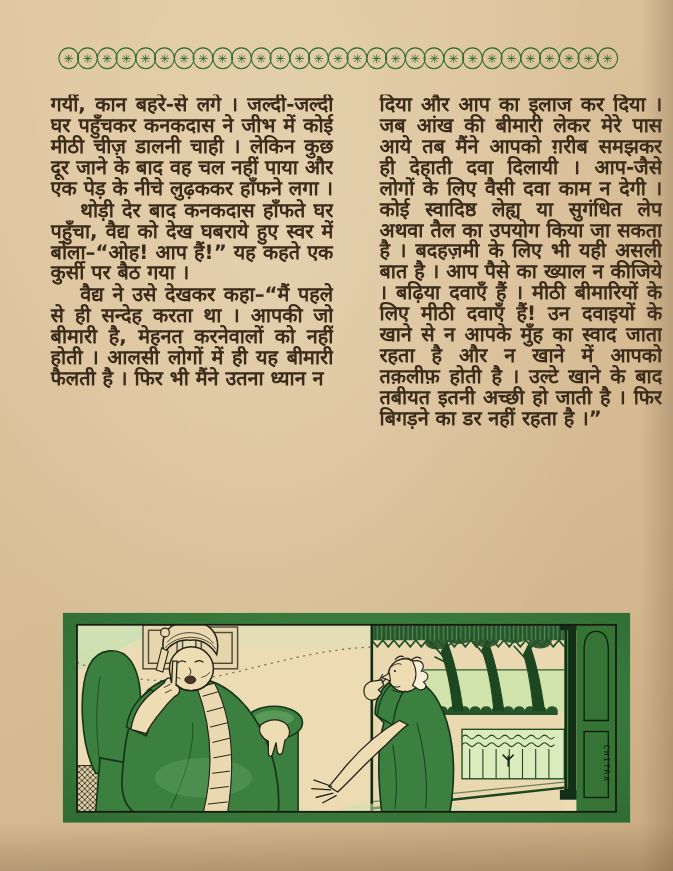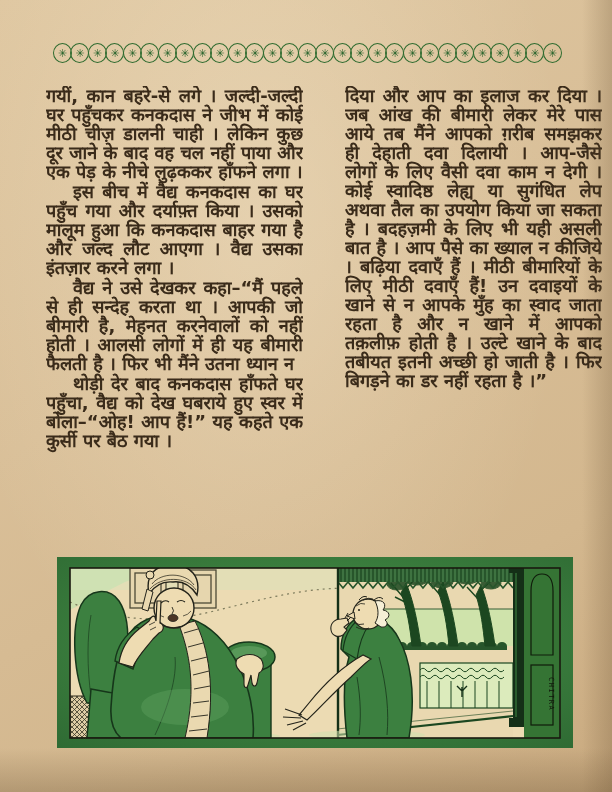--- a/index.html
+++ b/index.html
@@ -58,23 +58,22 @@
       <span class="motif">✳</span>
       <span class="motif">✳</span>
       <span class="motif">✳</span>
       <span class="motif">✳</span>
       <span class="motif">✳</span>
       <span class="motif">✳</span>
     </div>
 
   <div class="col col-left">
     <p>गयीं, कान बहरे-से लगे ।  जल्दी-जल्दी घर पहुँचकर कनकदास ने जीभ में कोई मीठी चीज़ डालनी चाही ।  लेकिन कुछ दूर जाने के बाद वह चल नहीं पाया और एक पेड़ के नीचे लुढ़ककर हाँफने लगा ।</p>
-    <p class="indent">इस बीच में वैद्य कनकदास का घर पहुँच गया और दर्याफ़्त किया ।  उसको मालूम हुआ कि कनकदास बाहर गया है और जल्द लौट आएगा ।  वैद्य उसका इंतज़ार करने लगा ।</p>
+    <p class="indent">थोड़ी देर बाद कनकदास हाँफते घर पहुँचा, वैद्य को देख घबराये हुए स्वर में बोला–“ओह! आप हैं!” यह कहते एक कुर्सी पर बैठ गया ।</p>
     <p class="indent">वैद्य ने उसे देखकर कहा–“मैं पहले से ही सन्देह करता था ।  आपकी जो बीमारी है, मेहनत करनेवालों को नहीं होती ।  आलसी लोगों में ही यह बीमारी फैलती है ।  फिर भी मैंने उतना ध्यान न</p>
-    <p class="indent">थोड़ी देर बाद कनकदास हाँफते घर पहुँचा, वैद्य को देख घबराये हुए स्वर में बोला–“ओह! आप हैं!” यह कहते एक कुर्सी पर बैठ गया ।</p>
   </div>
 
   <div class="col col-right">
     <p>दिया और आप का इलाज कर दिया ।  जब आंख की बीमारी लेकर मेरे पास आये तब मैंने आपको ग़रीब समझकर ही देहाती दवा दिलायी ।  आप-जैसे लोगों के लिए वैसी दवा काम न देगी ।  कोई स्वादिष्ठ लेह्य या सुगंधित लेप अथवा तैल का उपयोग किया जा सकता है ।  बदहज़मी के लिए भी यही असली बात है ।  आप पैसे का ख्याल न कीजिये ।  बढ़िया दवाएँ हैं ।  मीठी बीमारियों के लिए मीठी दवाएँ हैं!  उन दवाइयों के खाने से न आपके मुँह का स्वाद जाता रहता है और न खाने में आपको तक़लीफ़ होती है ।  उल्टे खाने के बाद तबीयत इतनी अच्छी हो जाती है ।  फिर बिगड़ने का डर नहीं रहता है ।”</p>
   </div>
 
   <div class="illustration">
     <svg width="516" height="191" viewBox="0 0 516 191">
       <defs>
         <radialGradient id="fg" cx="50%" cy="45%" r="80%">

